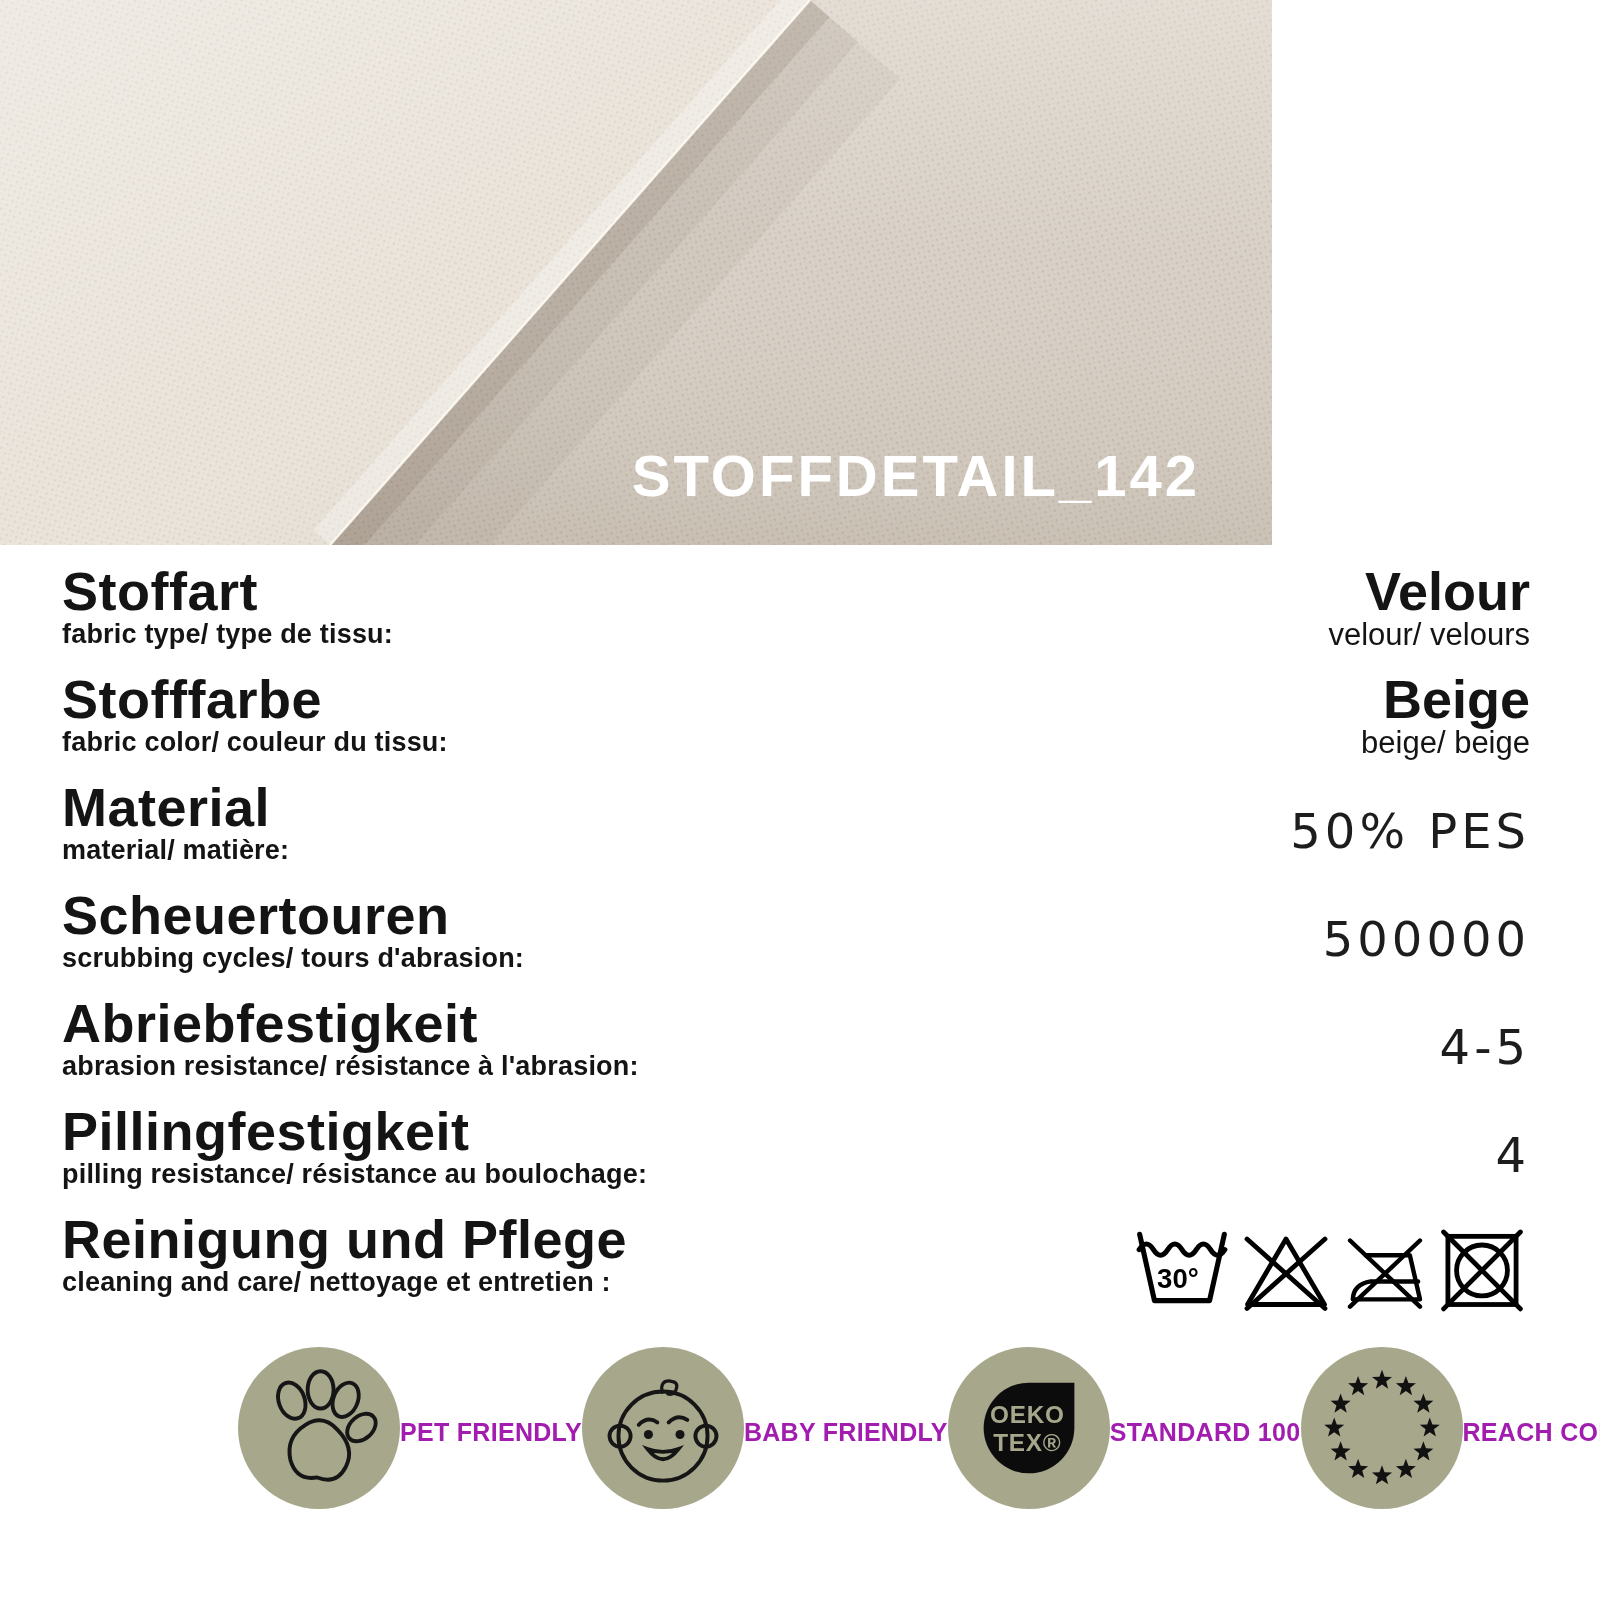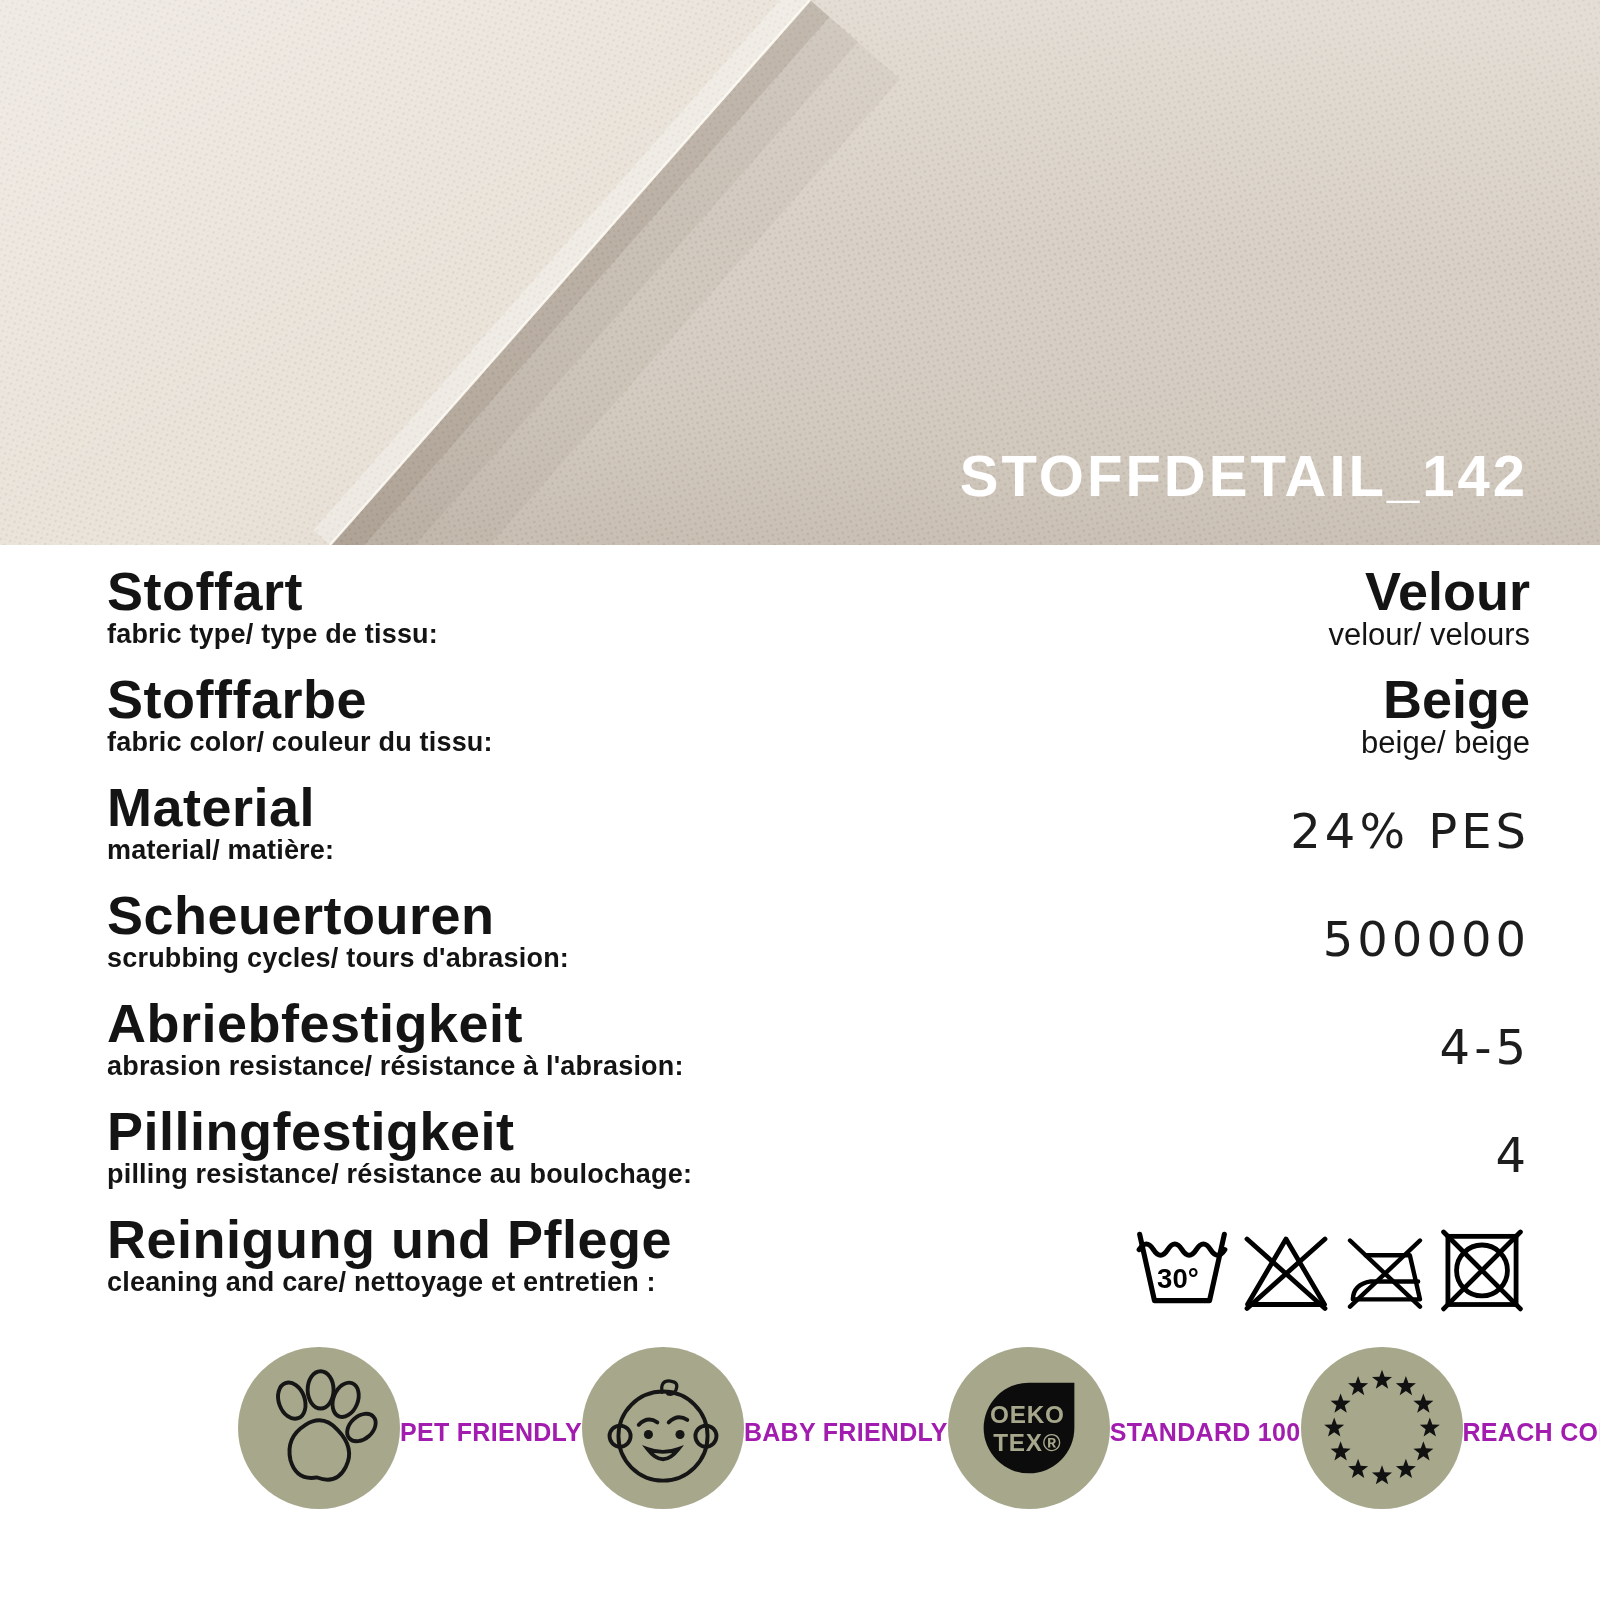--- a/index.html
+++ b/index.html
@@ -1,30 +1,30 @@
 <!DOCTYPE html>
 <html><head>
 <meta charset="utf-8">
 <style>
   * { margin:0; padding:0; box-sizing:border-box; }
   html,body { width:1600px; height:1600px; background:#fff; overflow:hidden;
     font-family:"Liberation Sans", sans-serif; color:#141414; }
   .page { position:relative; width:1600px; height:1600px; background:#fff; }
 
   
-  .photo { position:relative; width:1600px; height:545px; overflow:hidden; }
+  .photo { position:relative; width:1272px; height:545px; overflow:hidden; }
   .photo svg { display:block; }
   .photo-title { position:absolute; right:72px; bottom:36px; color:#fff;
     font-size:58px; font-weight:700; letter-spacing:3px; }
 
   
   .specs { padding:20px 70px 0 62px; }
   .spec-row { display:flex; justify-content:space-between; align-items:flex-start;
     margin-bottom:21px; }
-  .spec-left { max-width:900px;margin-left:45px; }
+  .spec-left { max-width:900px; }
   .spec-label { font-size:54px; font-weight:700; line-height:52px; letter-spacing:0.5px; }
   .spec-sub { font-size:27px; font-weight:700; line-height:35px; letter-spacing:0.2px; }
   .spec-right { text-align:right; }
   .spec-value-lg { font-size:54px; font-weight:700; line-height:52px; }
   .spec-value-sub { font-size:31px; font-weight:400; line-height:35px; }
   .spec-value-light { font-family:"DejaVu Sans", sans-serif; font-size:48px;
     font-weight:400; letter-spacing:4px; color:#1d1d1d; margin-top:22px; }
   .care-symbols { display:flex; gap:3px; align-items:flex-end; margin-top:12px; }
   .care-symbols svg { display:block; }
 
@@ -104,21 +104,21 @@
         <div class="spec-value-sub">beige/ beige</div>
       </div>
     </div>
 
     <div class="spec-row">
       <div class="spec-left">
         <div class="spec-label">Material</div>
         <div class="spec-sub">material/ matière:</div>
       </div>
       <div class="spec-right">
-        <div class="spec-value-light">24% PES</div>
+        <div class="spec-value-light">50% PES</div>
       </div>
     </div>
 
     <div class="spec-row">
       <div class="spec-left">
         <div class="spec-label">Scheuertouren</div>
         <div class="spec-sub">scrubbing cycles/ tours d'abrasion:</div>
       </div>
       <div class="spec-right">
         <div class="spec-value-light">500000</div>

